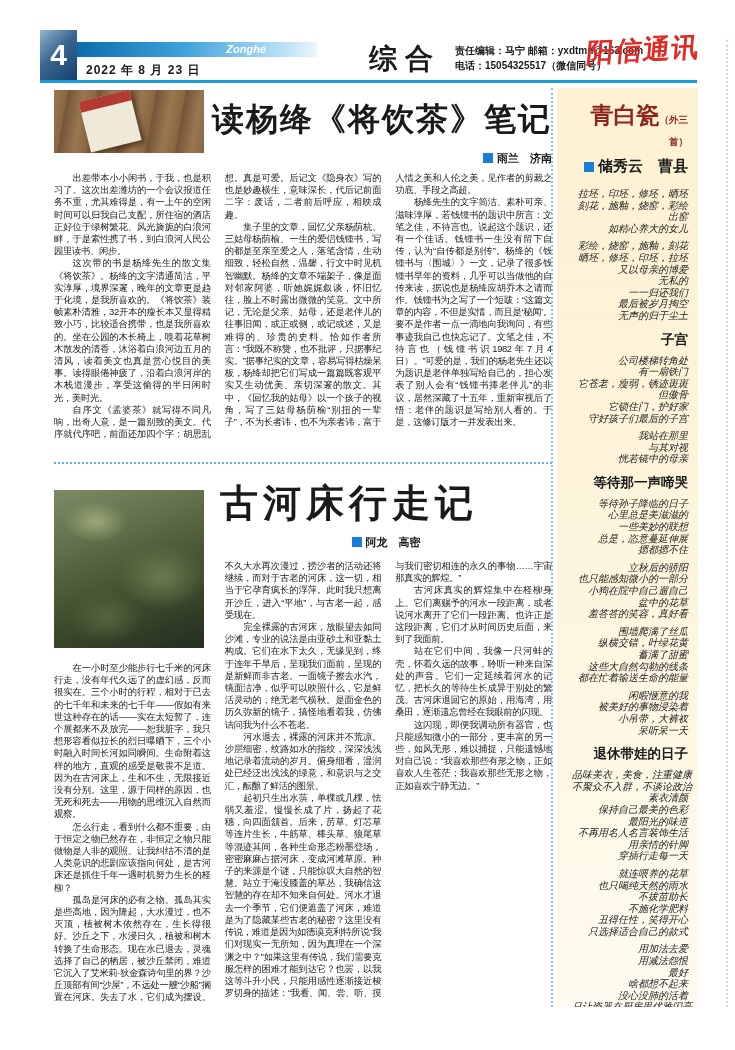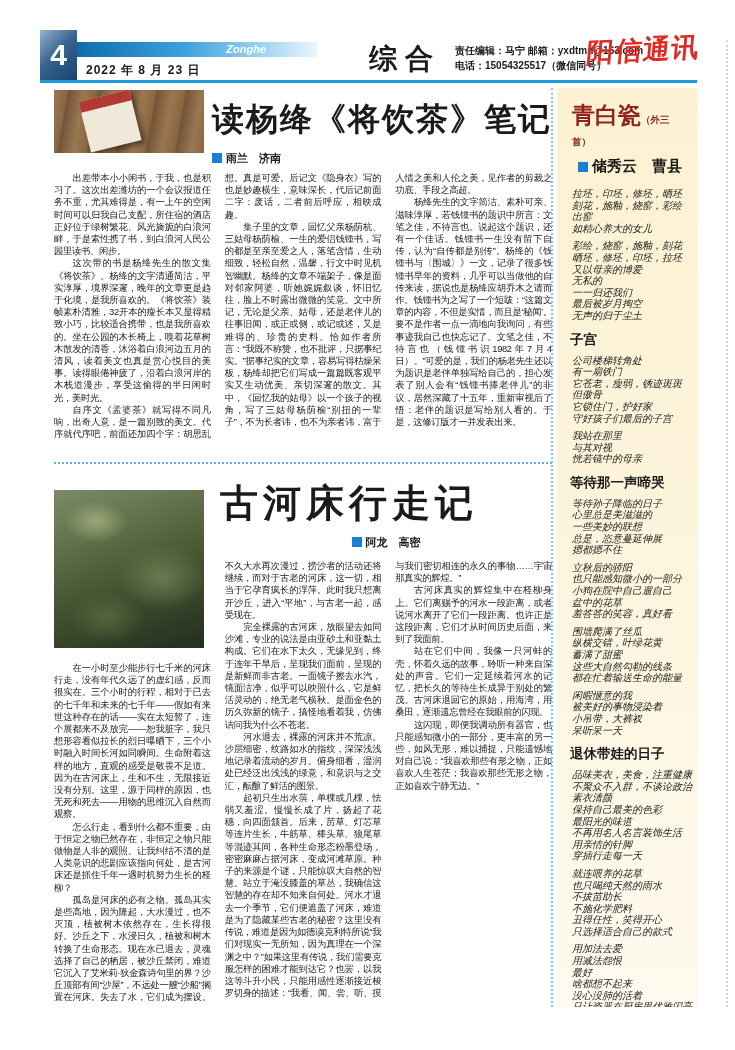--- a/index.html
+++ b/index.html
@@ -22,41 +22,41 @@
   .editor-info { position:absolute; left:415px; top:13px; font-size:10px; font-weight:bold; line-height:15px; white-space:nowrap; }
   .masthead { position:absolute; right:-2px; top:2px; font-size:27px; font-weight:bold; color:#e02a24;
               font-family:"Liberation Serif", serif; transform:skewX(-8deg) rotate(-3deg); letter-spacing:1px; }
   .header-rule { position:absolute; left:40px; top:80px; width:657px; height:3px; background:#1b9cd8; }
 
   
   .divider-v { position:absolute; left:551px; top:88px; height:919px; border-left:2px dotted #8cc6e8; }
   .page-edge { position:absolute; left:726px; top:40px; height:967px; border-left:2px dotted #bcdcf0; }
   .poetry { position:absolute; left:557px; top:88px; width:141px; height:919px;
             background:linear-gradient(180deg,#fdf1d2 0%,#fdf5de 55%,#fefaef 100%); overflow:hidden; }
-  .poetry-inner { padding:12px 10px 0 15px; }
+  .poetry-inner { padding:12px 10px 0 15px;text-align:right; }
   .poetry-title-row { margin-bottom:8px; }
   .poetry-title { font-size:23px; font-weight:bold; color:#8e241d; font-family:"Liberation Serif", serif; }
   .poetry-subtitle { font-size:9.5px; font-weight:bold; color:#8e241d; }
   .poetry-author { font-size:15px; font-weight:bold; margin:4px 0 12px 6px; }
   .bullet { display:inline-block; width:10px; height:10px; background:#1a7fd4; margin-right:4px; vertical-align:-1px; }
   .poem-title { font-size:13.5px; font-weight:bold; margin:9px 0 6px -2px; }
   .stanza { margin-bottom:6px; }
   .poem-line { font-size:10px; line-height:11.6px; font-family:"Liberation Serif", serif; font-style:italic; white-space:nowrap; }
 
   
   .main { position:absolute; left:40px; top:88px; width:512px; }
   .article1 { position:relative; height:368px; }
   .a1-photo { position:absolute; left:14px; top:2px; width:150px; height:63px;
               background:repeating-linear-gradient(100deg,#9b7850 0px,#8a6742 13px,#755539 15px,#96764f 29px); overflow:hidden; }
   .book { position:absolute; left:30px; top:5px; width:52px; height:52px; background:#efe9da;
           transform:rotate(-14deg); box-shadow:3px 4px 5px rgba(40,20,10,.55); }
   .book-band { height:11px; background:#b23a32; }
   .a1-title { margin-left:172px; text-align:center; font-size:32px; font-weight:bold;
               font-family:"Liberation Serif", serif; padding-top:10px; letter-spacing:2px; }
-  .a1-author { margin-left:172px; text-align:left; font-size:11px; font-weight:bold; margin-top:9px; }
+  .a1-author { margin-left:172px; text-align:right; font-size:11px; font-weight:bold; margin-top:9px; }
   .body-cols { margin-left:14px; width:498px; column-count:3; column-gap:14px; column-fill:auto;
                text-align:justify; overflow:hidden; }
   .a1-body { margin-top:6px; height:280px; font-size:9.3px; line-height:12.2px; letter-spacing:-0.3px; }
   .para { text-indent:2em; }
   .divider-h { margin:6px 0 0 14px; width:498px; border-top:2px dotted #5fb2e2; }
 
   .article2 { position:relative; height:549px; }
   .a2-photo { position:absolute; left:14px; top:26px; width:150px; height:158px;
               background-image:
                 radial-gradient(46px 30px at 28% 20%, #9aa878 0%, rgba(0,0,0,0) 70%),

